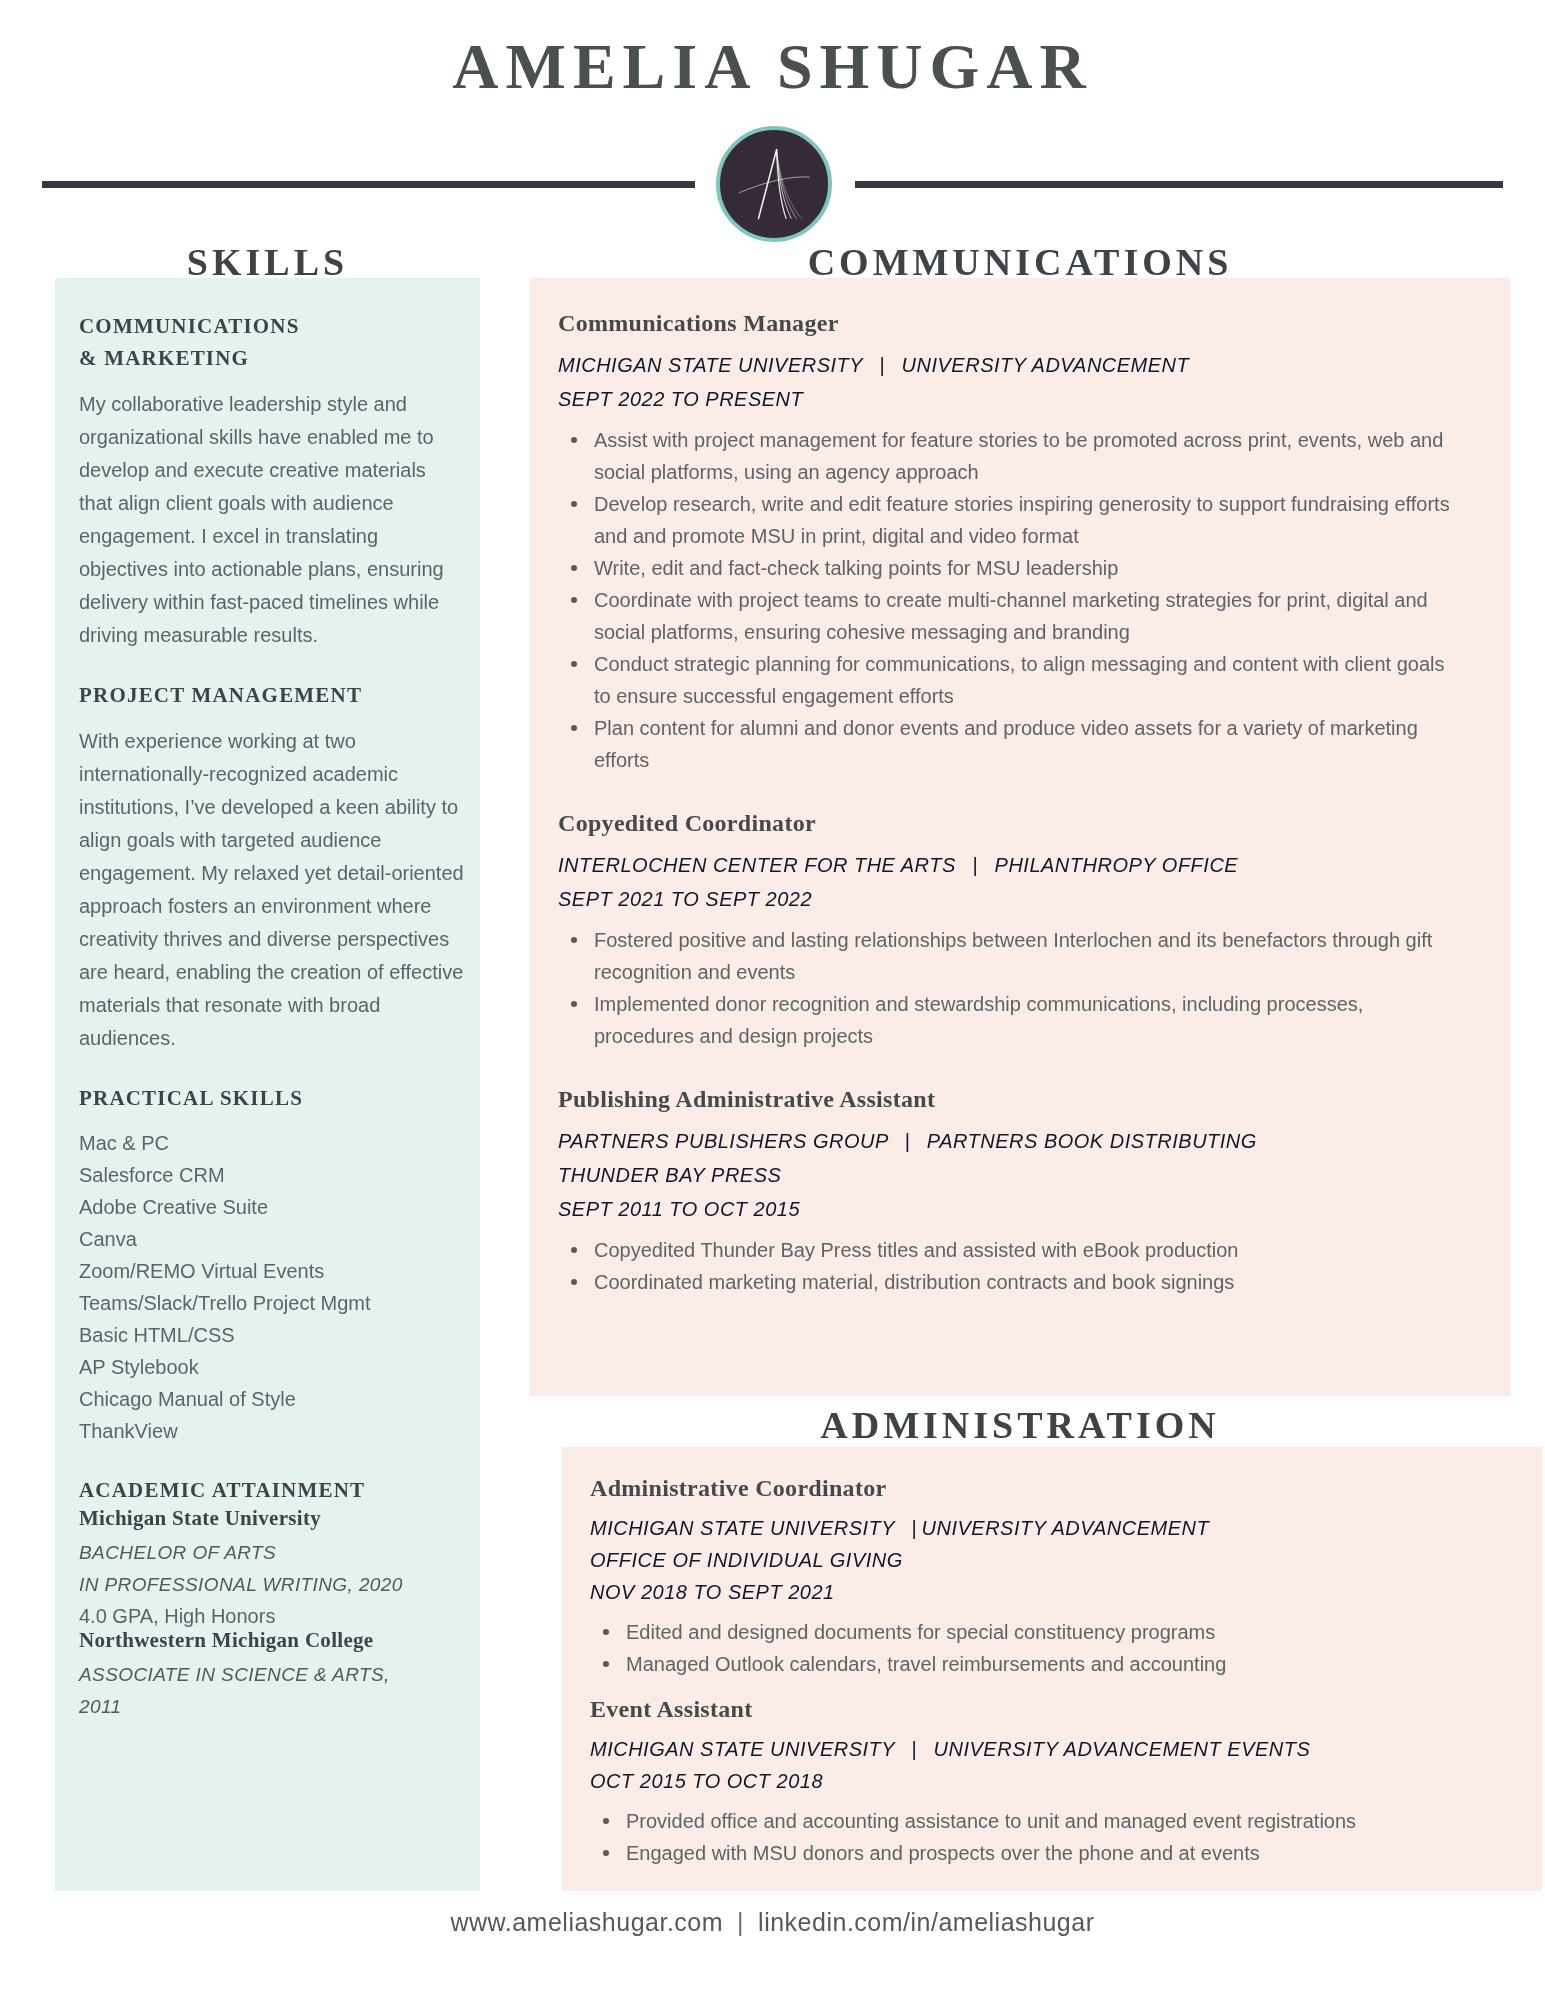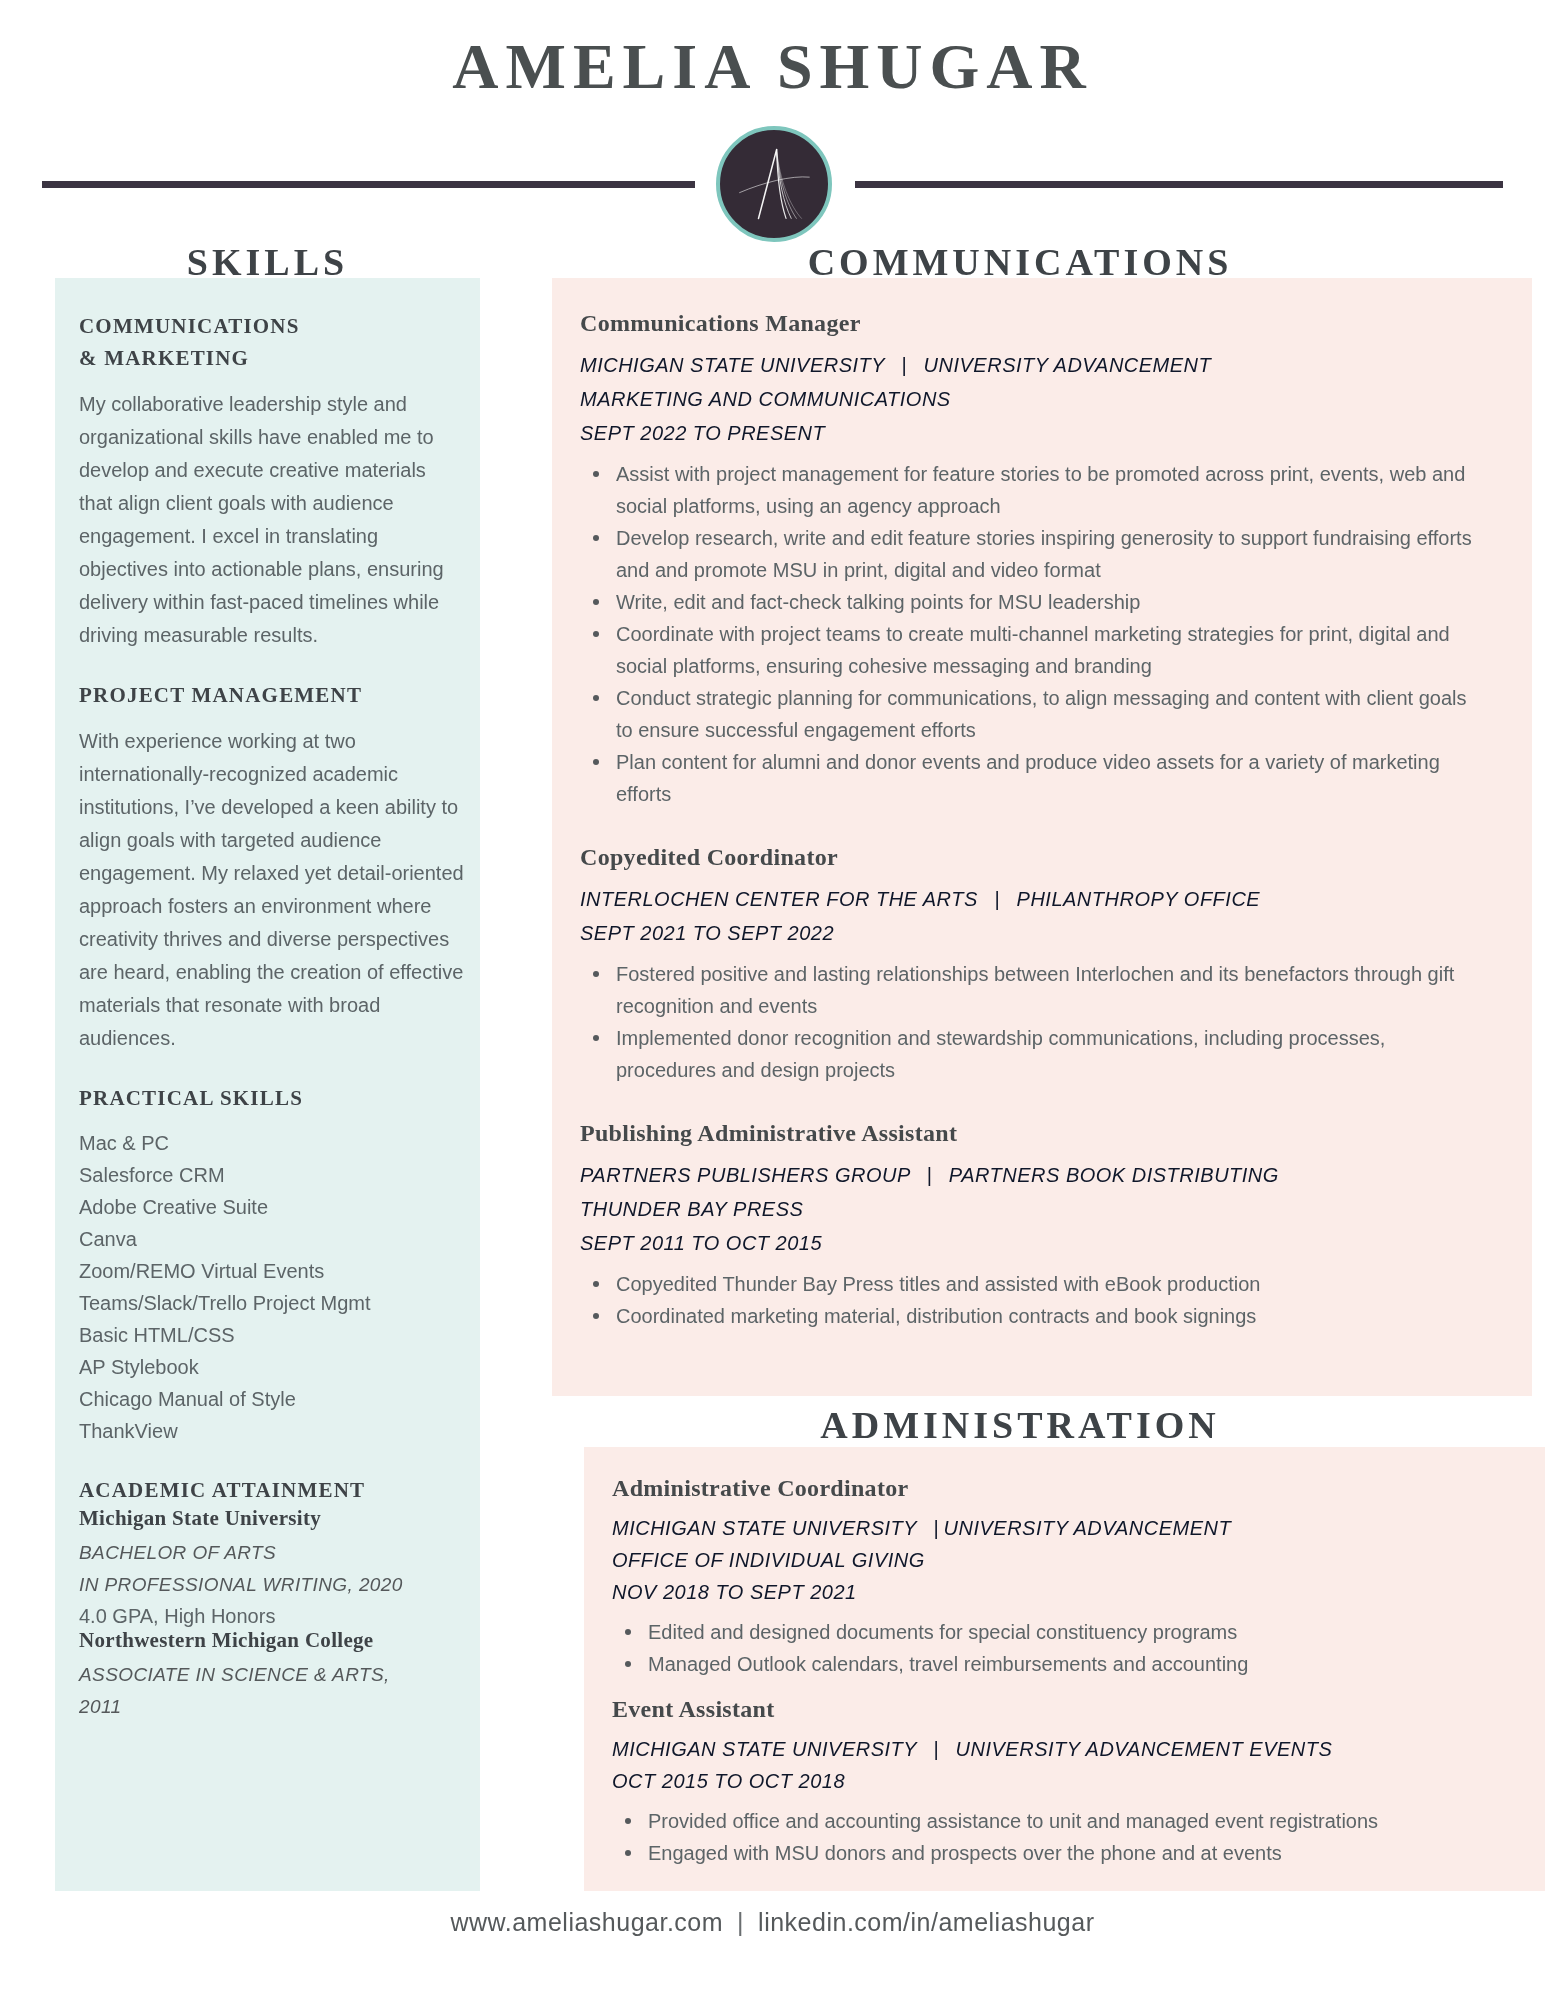--- a/index.html
+++ b/index.html
@@ -31,21 +31,21 @@
   }
   .skills-title{left:55px;top:240px;width:425px;}
   .comm-title{left:530px;top:240px;width:980px;}
   .admin-title{left:530px;top:1403px;width:980px;}
   
   .left-box{
     position:absolute;left:55px;top:278px;width:425px;height:1613px;
     background:#e4f2f0;box-sizing:border-box;padding:32px 16px 0 24px;
   }
   .pink-box{
-    position:absolute;left:552px;width:980px;background:#fbece8;
+    position:absolute;left:530px;width:980px;background:#fbece8;
     box-sizing:border-box;padding:32px 30px 0 28px;
   }
   .box1{top:278px;height:1118px;}
   .box2{top:1447px;height:444px;padding-top:12px;margin-left:32px;}
   
   .sub-h{
     font-family:"Liberation Serif",serif;font-weight:700;font-size:21px;
     letter-spacing:1.2px;color:#3e4347;line-height:32px;white-space:pre-line;
     margin-top:27px;
   }
@@ -150,21 +150,20 @@
 2011</div>
   </div>
 </div>
 
 <div class="pink-box box1">
 
   <div class="job first">
     <div class="job-title">Communications Manager</div>
     <div class="meta">
       <div>MICHIGAN STATE UNIVERSITY  |  UNIVERSITY ADVANCEMENT</div>
-      <div>MARKETING AND COMMUNICATIONS</div>
       <div>SEPT 2022 TO PRESENT</div>
     </div>
     <div class="bullets">
       <div class="bullet">Assist with project management for feature stories to be promoted across print, events, web and social platforms, using an agency approach</div>
       <div class="bullet">Develop research, write and edit feature stories inspiring generosity to support fundraising efforts and and promote MSU in print, digital and video format</div>
       <div class="bullet">Write, edit and fact-check talking points for MSU leadership</div>
       <div class="bullet">Coordinate with project teams to create multi-channel marketing strategies for print, digital and social platforms, ensuring cohesive messaging and branding</div>
       <div class="bullet">Conduct strategic planning for communications, to align messaging and content with client goals to ensure successful engagement efforts</div>
       <div class="bullet">Plan content for alumni and donor events and produce video assets for a variety of marketing efforts</div>
     </div>

